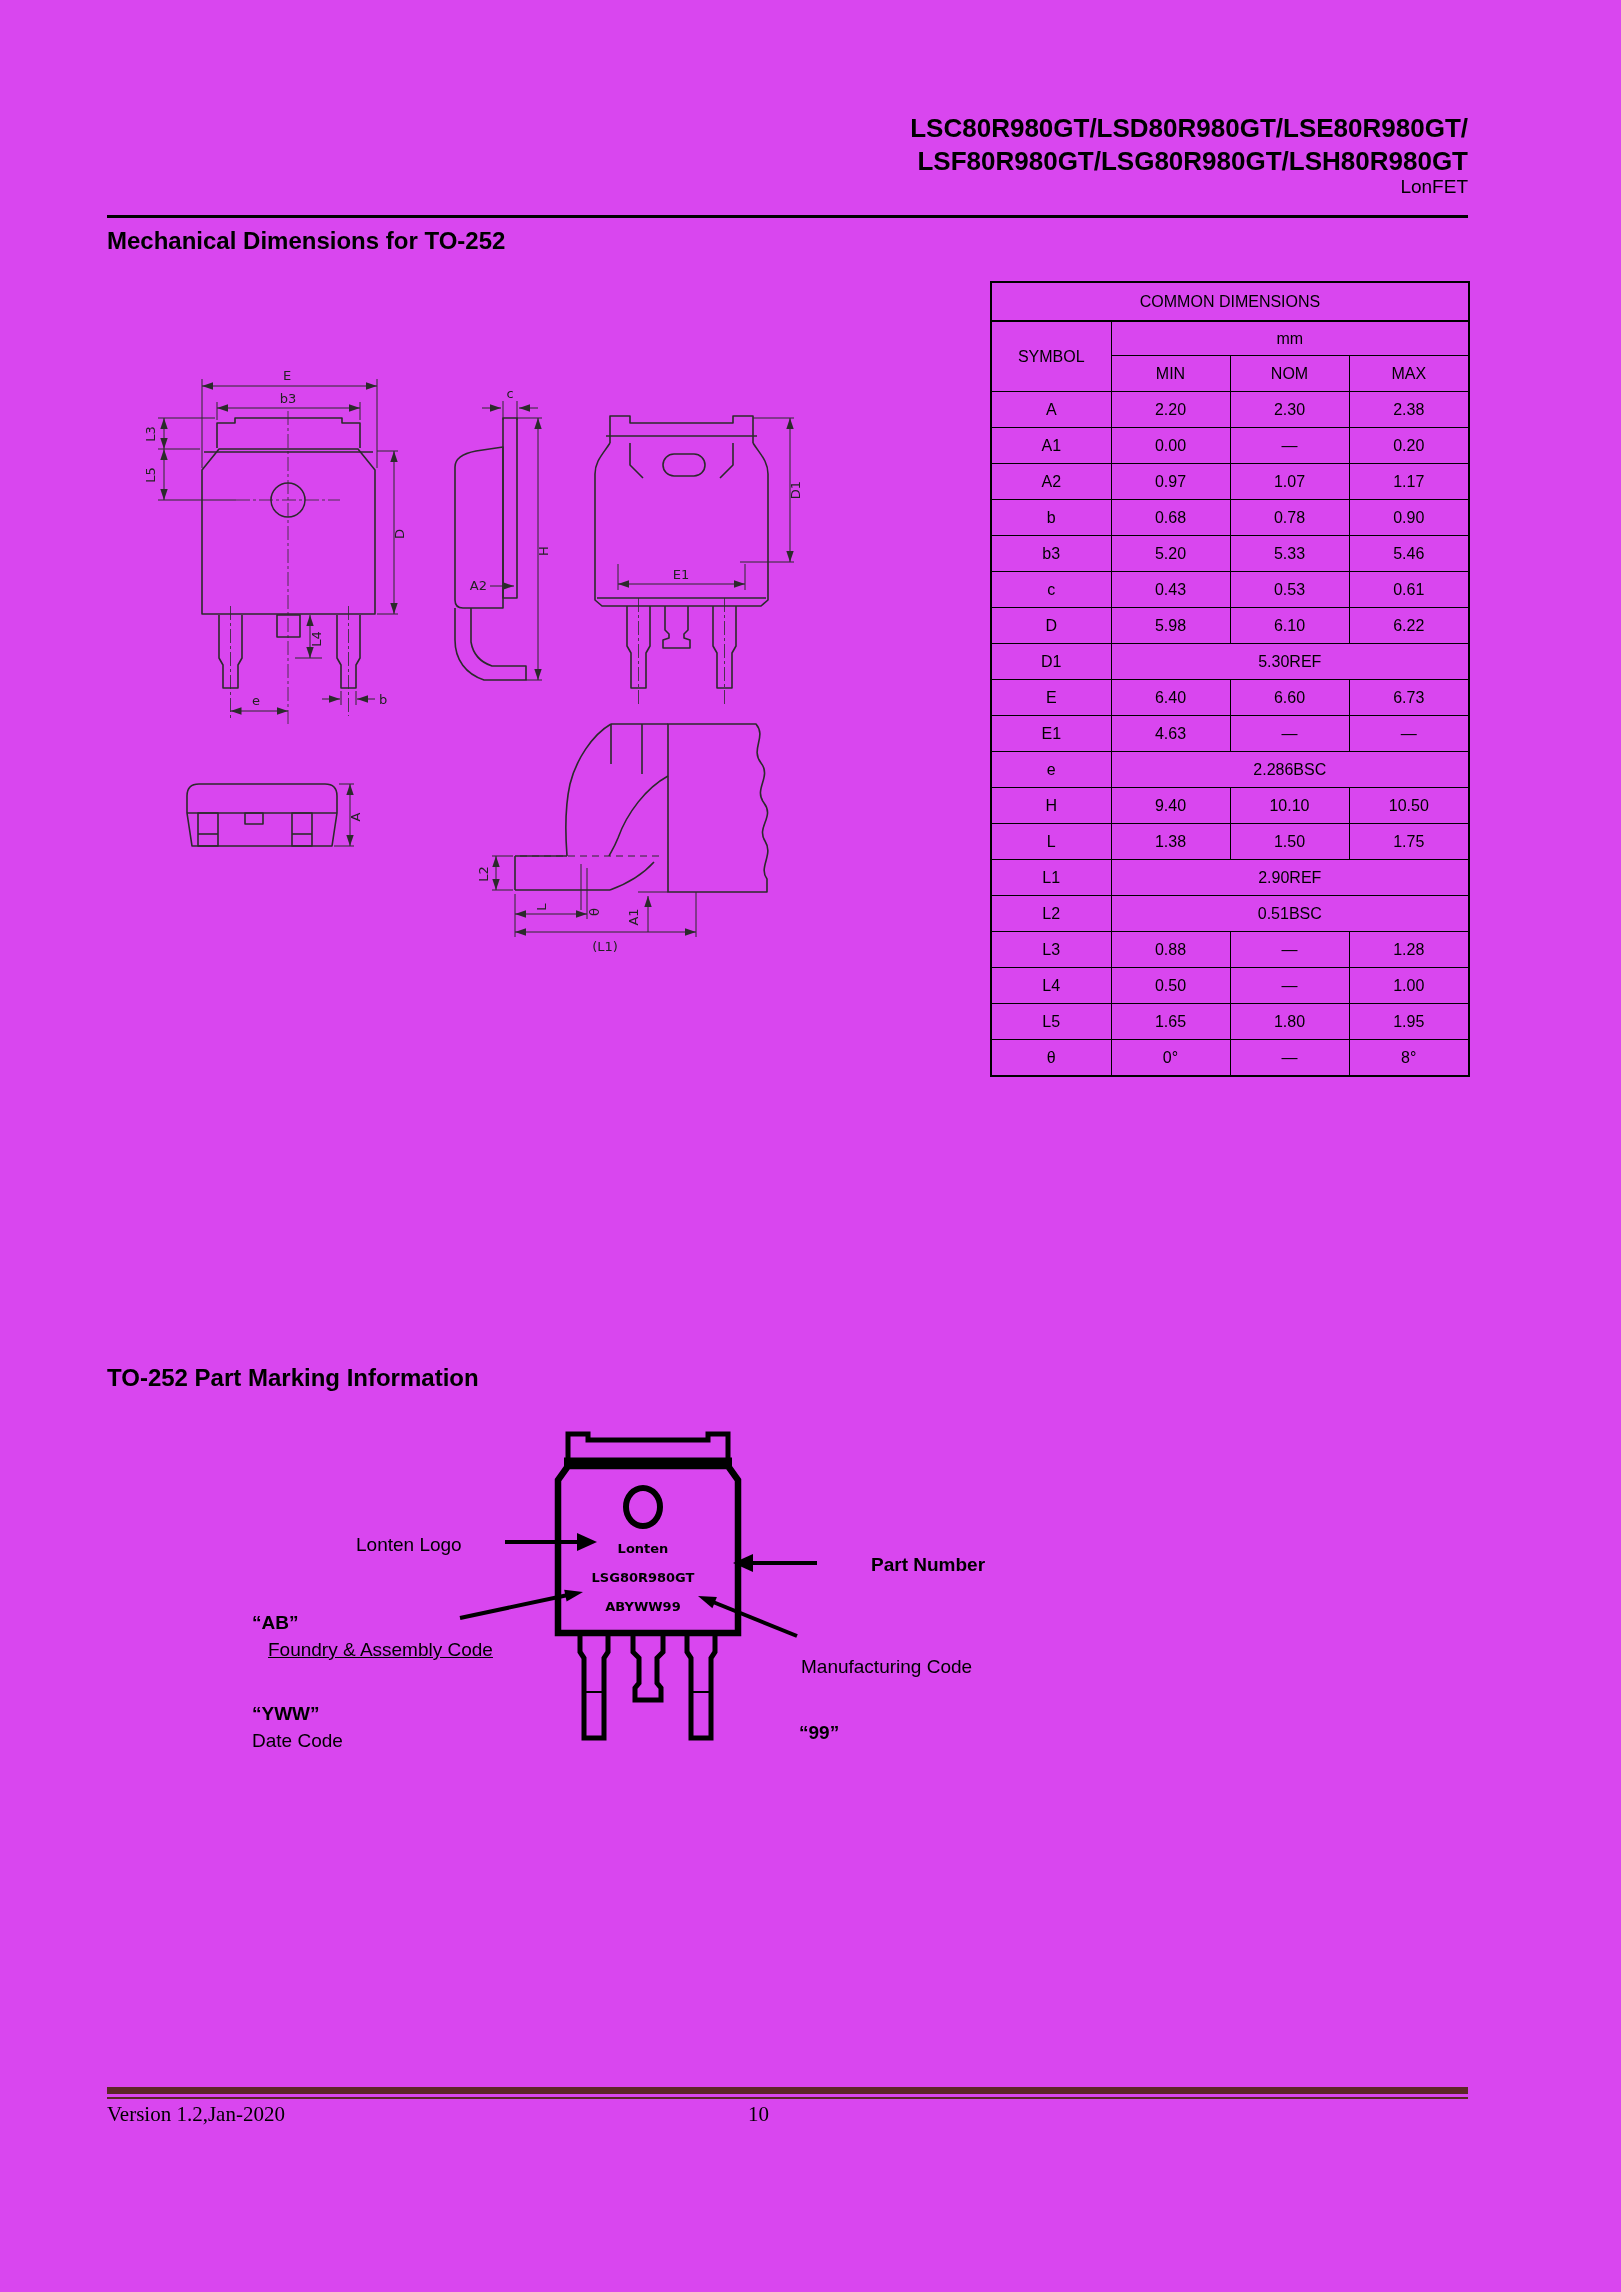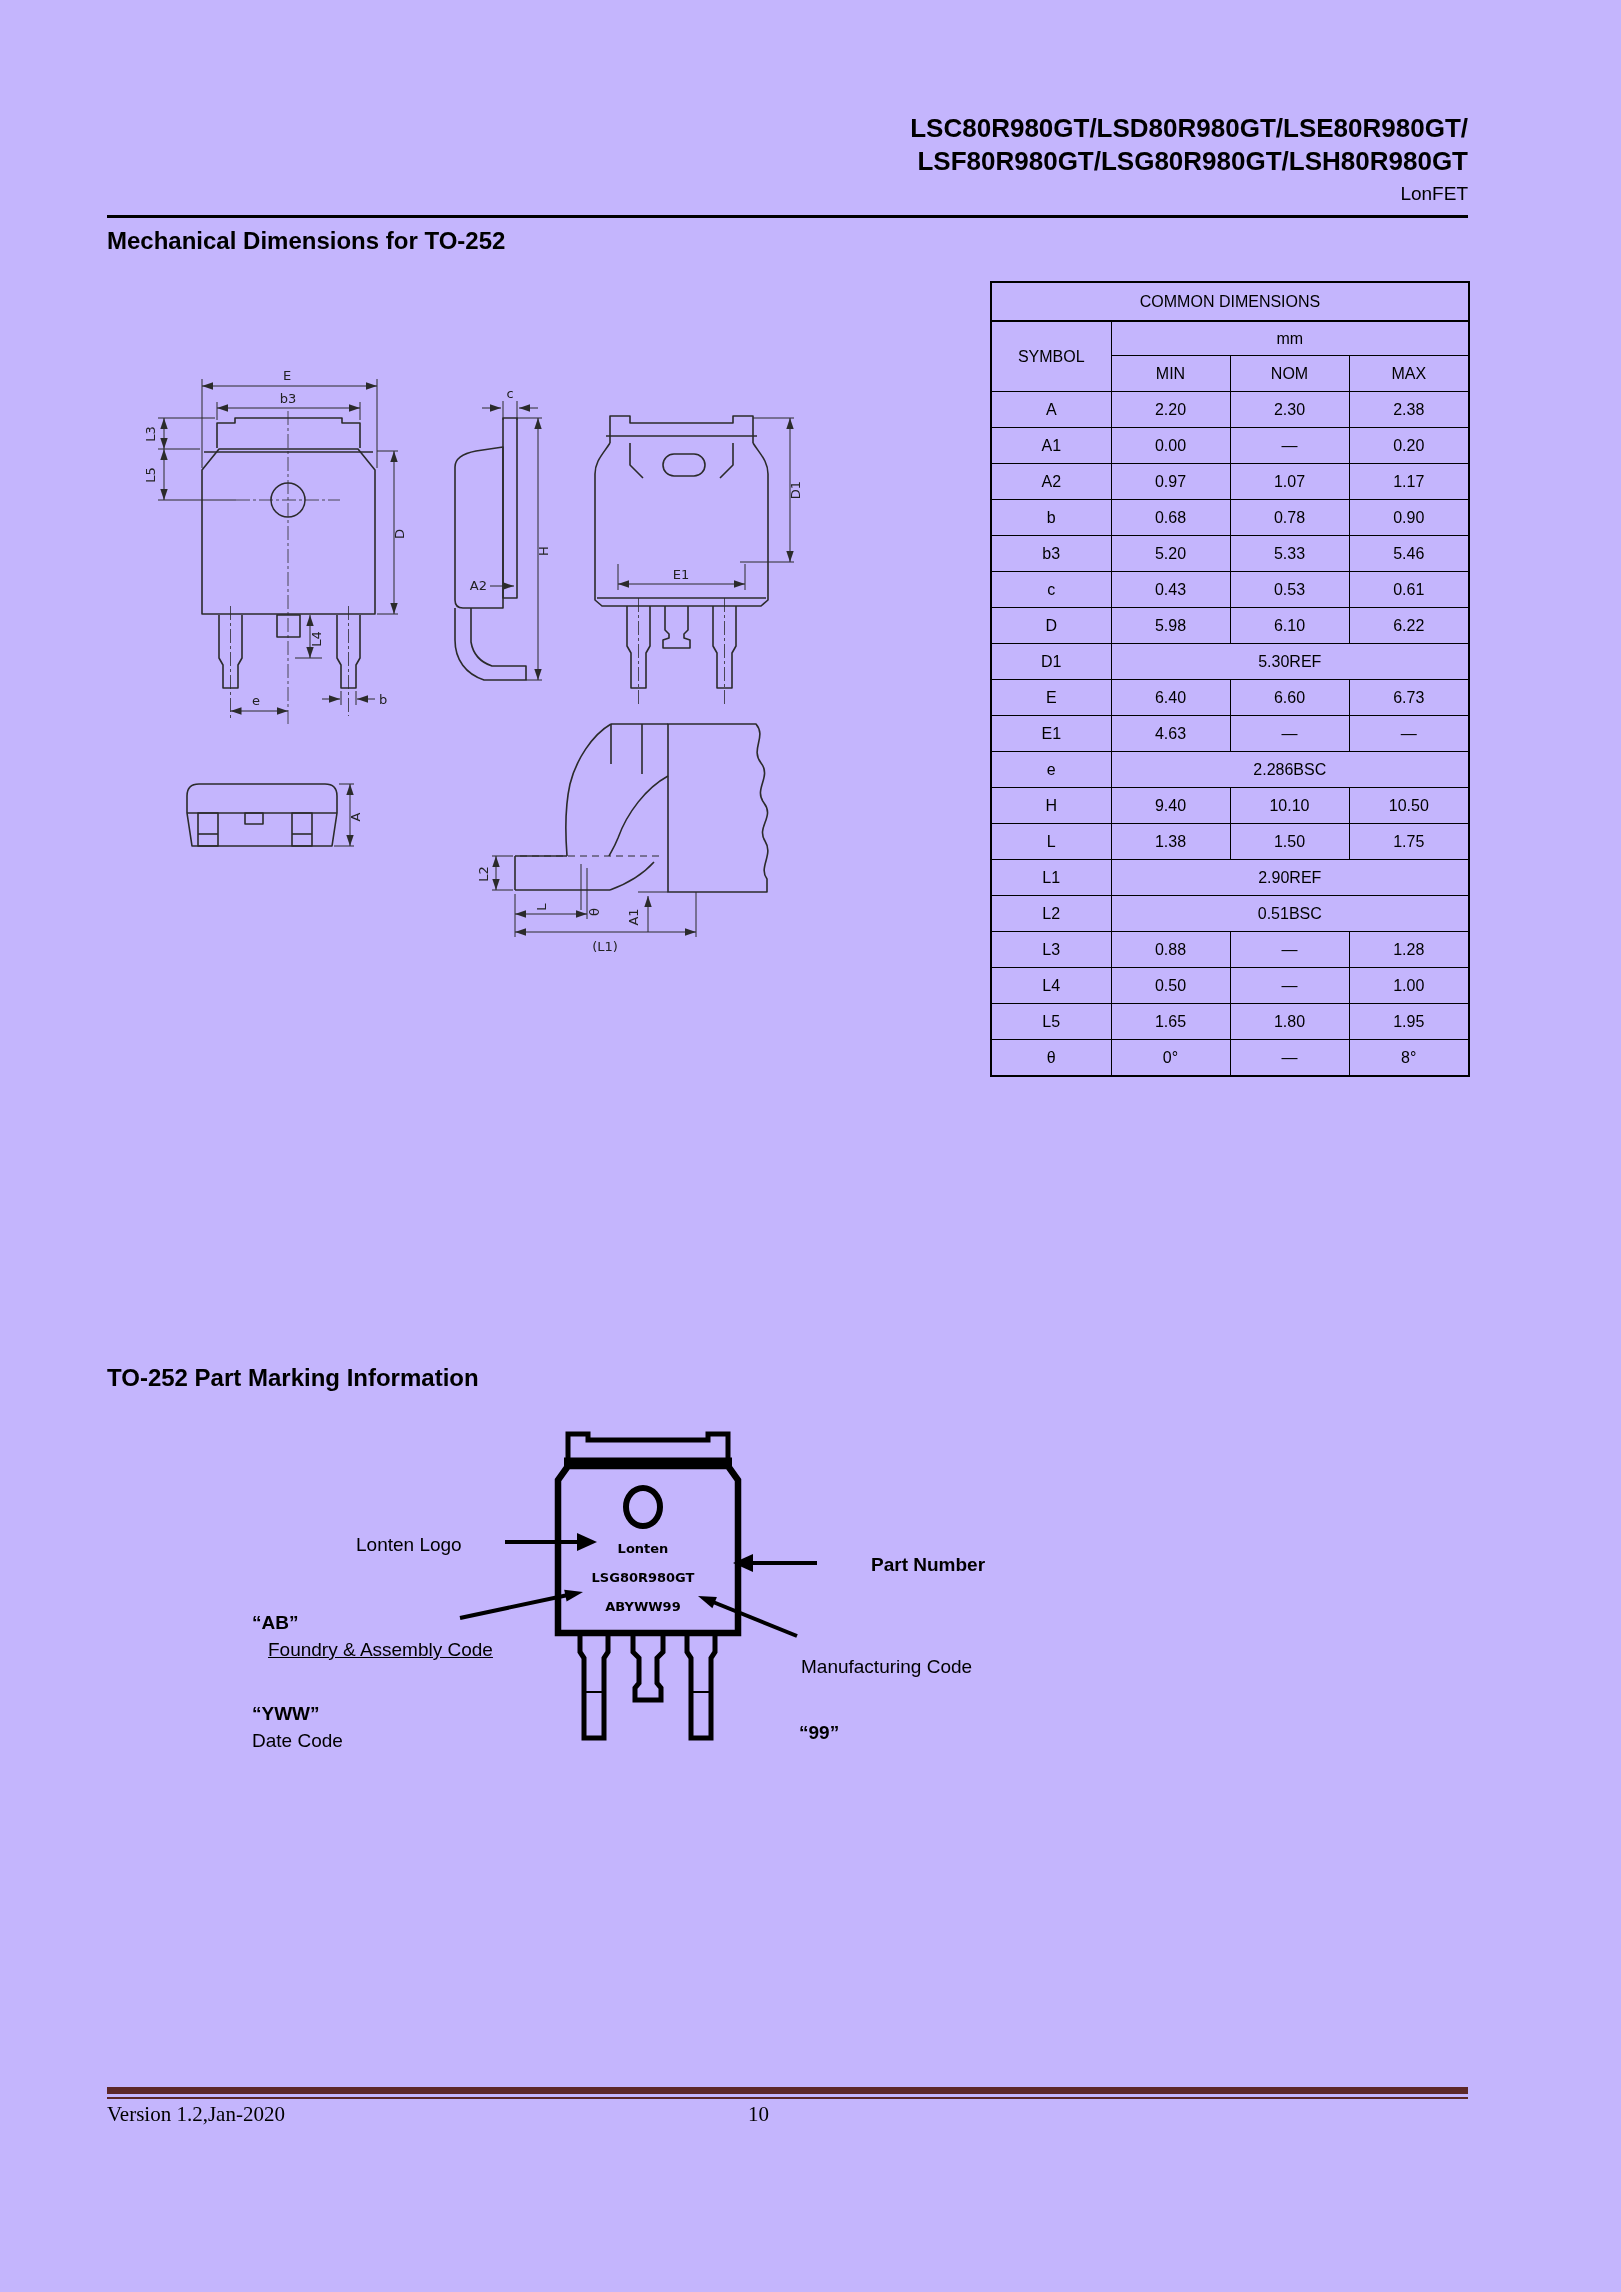--- a/index.html
+++ b/index.html
@@ -1,20 +1,20 @@
 <!DOCTYPE html>
 <html><head>
 <meta charset="utf-8">
 <style>
   html,body{margin:0;padding:0;background:#ffffff;}
-  .page{position:relative;width:1621px;height:2292px;background:#c4b5fd;
+  .page{position:relative;width:1621px;height:2292px;background:#d946ef;
         font-family:"Liberation Sans",sans-serif;color:#000;overflow:hidden;}
   .abs{position:absolute;}
   .hdr-title{right:153px;top:112px;text-align:right;font-weight:bold;font-size:26px;line-height:33px;}
-  .hdr-sub{right:153px;top:183px;font-size:19px;}
+  .hdr-sub{right:153px;top:176px;font-size:19px;}
   .rule{left:107px;top:215px;width:1361px;height:3px;background:#000;}
   .sec-title{left:107px;font-size:24px;font-weight:bold;}
 
   table.dims{position:absolute;left:990px;top:281px;width:478px;border-collapse:collapse;
              table-layout:fixed;font-size:16px;text-align:center;border:2.5px solid #000;}
   table.dims th, table.dims td{border:1.5px solid #000;padding:0;font-weight:normal;height:35px;}
   table.dims tr.title-row th{height:37px;border-bottom:2.5px solid #000;border-radius:6px;}
   table.dims tr.mm-row th{height:33px;}
   table.dims tr.colhead-row th{height:35px;}
 

